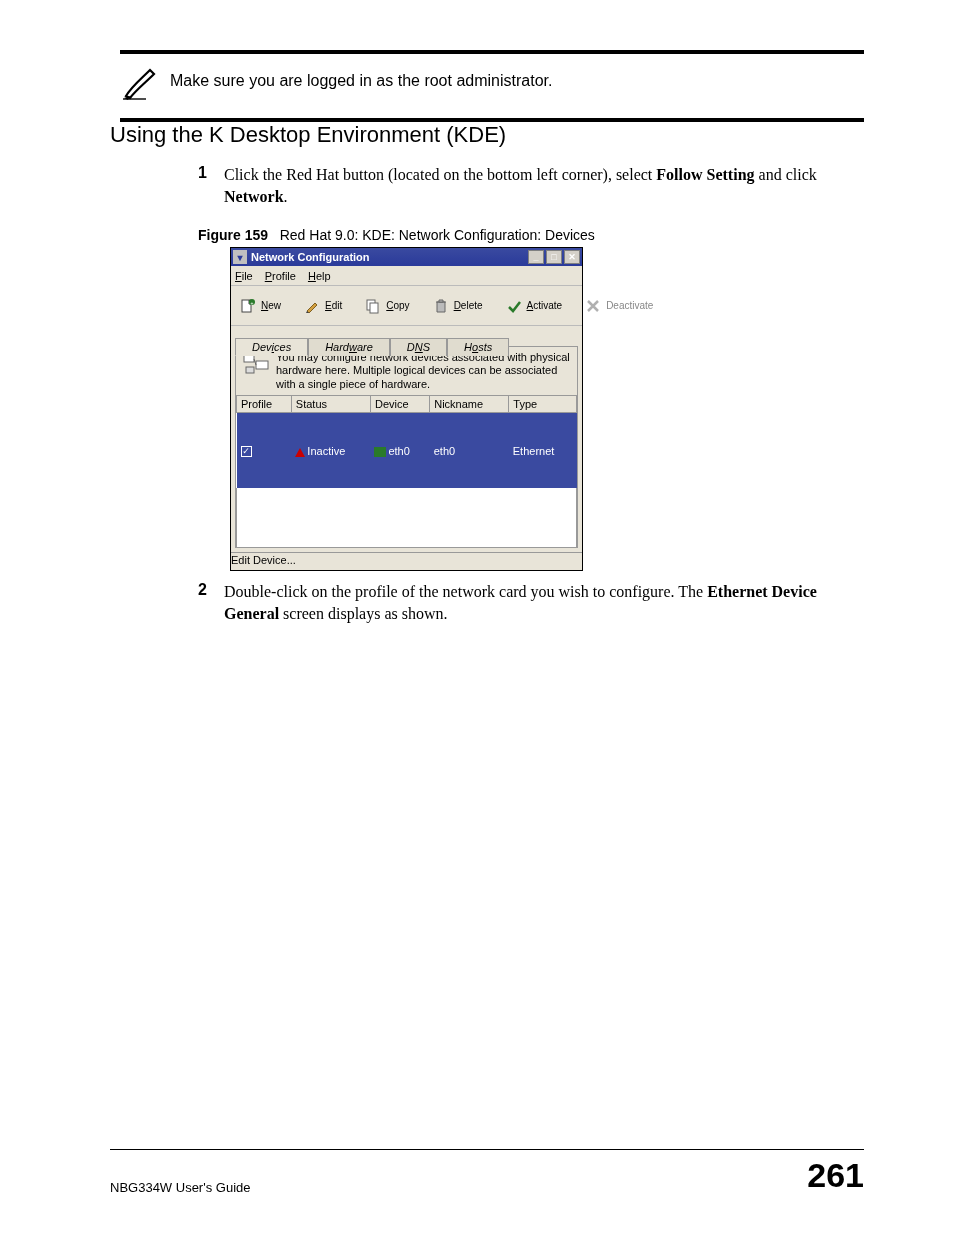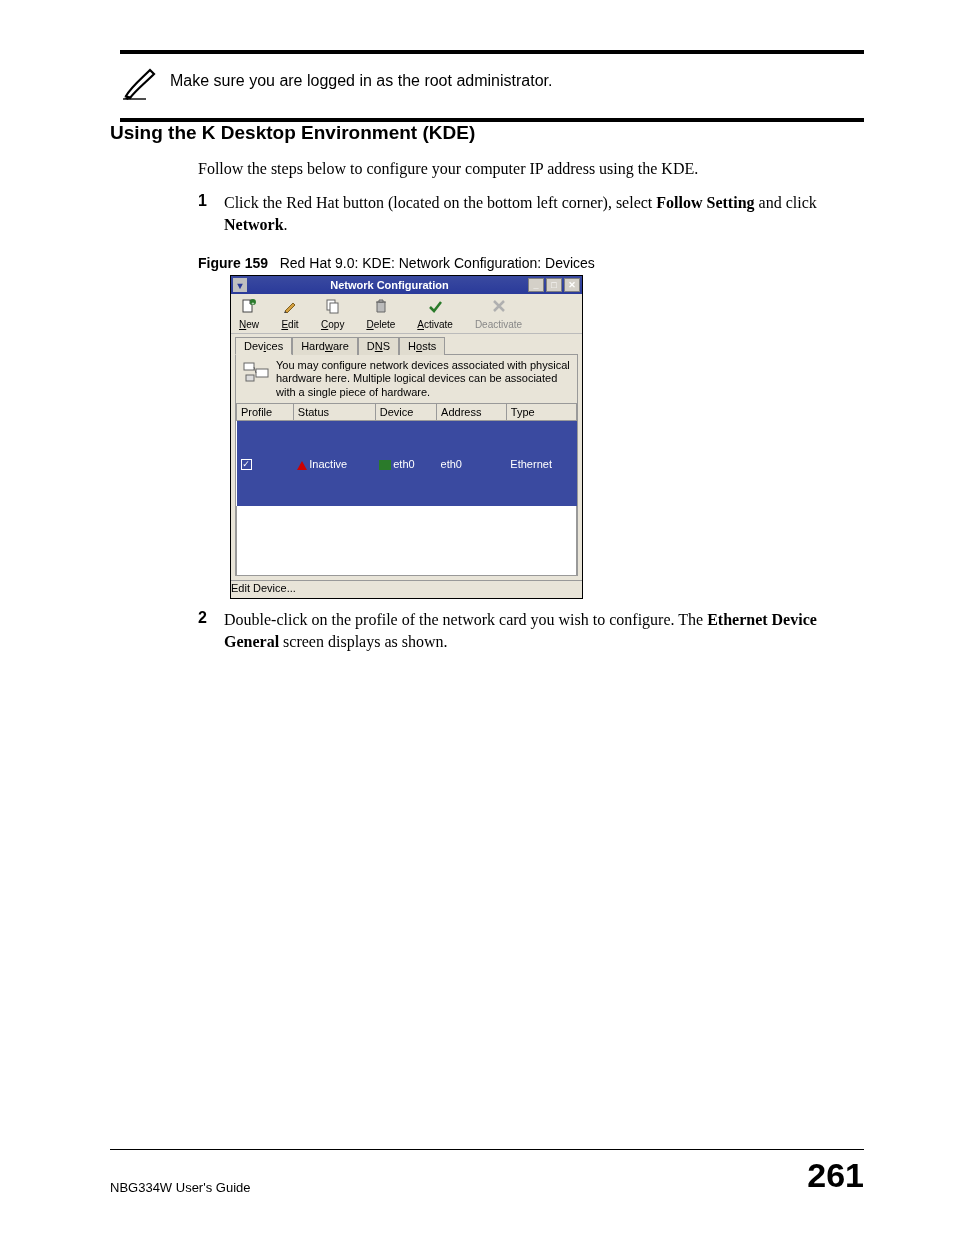--- a/index.html
+++ b/index.html
@@ -39,22 +39,22 @@
   }
   .note-icon svg { width: 40px; height: 36px; }
   .note-text {
     font-family: Arial, Helvetica, sans-serif;
     font-size: 16px;
     padding-top: 6px;
   }
 
   .section-heading {
     font-family: Arial, Helvetica, sans-serif;
-    font-weight: bold;
-    font-size: 19px;
+    font-weight: normal;
+    font-size: 22px;
     margin-bottom: 16px;
   }
 
   .body-indent {
     margin-left: 88px;
   }
   .follow-steps {
     font-size: 16px;
     margin-bottom: 14px;
   }
@@ -112,21 +112,21 @@
   }
   .titlebar .sysicon {
     width: 14px; height: 14px;
     background: #c0c0c0;
     margin-right: 4px;
     display: inline-flex;
     align-items: center; justify-content: center;
     font-size: 10px;
     color: #2a3a9a;
   }
-  .titlebar .title-text { flex: 1; text-align: center; }
+  .titlebar .title-text { flex: 1; }
   .winbtns { display: flex; gap: 2px; }
   .winbtn {
     width: 16px; height: 14px;
     background: #d4d0c8;
     border: 1px solid #808080;
     font-size: 9px;
     line-height: 12px;
     text-align: center;
   }
 
@@ -144,44 +144,45 @@
     height: 40px;
     display: flex;
     align-items: center;
     padding: 2px 6px;
     gap: 18px;
     border-bottom: 1px solid #bbb;
     background: #e8e4d8;
   }
   .toolbtn {
     display: flex;
-    flex-direction: column;
+    flex-direction: row;
     align-items: center;
     font-size: 10px;
     gap: 4px;
     padding: 0 2px;
   }
   .toolbtn u { text-decoration: underline; }
   .toolbtn .ticon { width: 18px; height: 18px; display:flex; align-items:center; justify-content:center; }
   .ticon svg { width: 16px; height: 16px; }
   .disabled { color: #888; }
 
   .tabs {
     display: flex;
     padding: 2px 4px 0 4px;
     gap: 0;
   }
   .tab {
-    padding: 2px 8px;
+    padding: 2px 16px;
     border: 1px solid #999;
     border-bottom: none;
     background: #e0dccf;
     font-size: 11px;
     position: relative;
-    top: 1px;
+    top: 10px;
+    font-style: italic;
   }
   .tab.active {
     background: #e8e4d8;
     border-bottom: 1px solid #e8e4d8;
     z-index: 2;
   }
   .tab u { text-decoration: underline; }
 
   .tabpanel {
     border: 1px solid #999;
@@ -304,21 +305,20 @@
         <path d="M6 30 C 12 20, 20 14, 30 4 L 34 8 C 24 18, 16 24, 10 32 Z" fill="none" stroke="#000" stroke-width="2.2"></path>
         <path d="M4 32 L 10 30 L 8 34 Z" fill="#000"></path>
         <path d="M3 33 L 26 33" stroke="#000" stroke-width="1.4"></path>
       </svg>
     </div>
     <div class="note-text">Make sure you are logged in as the root administrator.</div>
   </div>
 
   <div class="section-heading">Using the K Desktop Environment (KDE)</div>
 
-  <div class="body-indent follow-steps">Follow the steps below to configure your computer IP address using the KDE.</div>
 
   <ol class="steps">
     <li>
       <span class="num">1</span>
       <span class="step-body">
         <span>Click the Red Hat button (located on the bottom left corner), select </span><b>Follow Setting</b><span> and click </span><b>Network</b><span>.</span>
       </span>
     </li>
   </ol>
 
@@ -330,20 +330,25 @@
     <div class="titlebar">
       <span class="sysicon">▾</span>
       <span class="title-text">Network Configuration</span>
       <div class="winbtns">
         <div class="winbtn">_</div>
         <div class="winbtn">□</div>
         <div class="winbtn">✕</div>
       </div>
     </div>
 
+    <div class="menubar">
+      <span><u>F</u>ile</span>
+      <span><u>P</u>rofile</span>
+      <span><u>H</u>elp</span>
+    </div>
 
     <div class="toolbar">
       <div class="toolbtn">
         <span class="ticon">
           <svg viewBox="0 0 16 16">
               <rect x="2" y="2" width="9" height="12" fill="#fff" stroke="#444"></rect>
               <path d="M9 2 L 13 6 L 9 6 Z" fill="#ccc" stroke="#444"></path>
               <circle cx="12" cy="4" r="3" fill="#2a7a2a"></circle>
               <text x="12" y="7" font-size="5" text-anchor="middle" fill="#fff">+</text>
             </svg>
@@ -415,21 +420,21 @@
         </div>
         <div class="info-text">You may configure network devices associated with physical hardware here.  Multiple logical devices can be associated with a single piece of hardware.</div>
       </div>
 
       <table class="grid">
         <thead>
           <tr>
             <th>Profile</th>
             <th>Status</th>
             <th>Device</th>
-            <th>Address</th>
+            <th>Nickname</th>
             <th>Type</th>
           </tr>
         </thead>
         <tbody>
           <tr class="selected">
             <td><span class="chk">✓</span></td>
             <td><span class="status-icon"><span class="dot-red"></span></span><span>Inactive</span></td>
             <td><span class="eth-icon"></span><span>eth0</span></td>
             <td>eth0</td>
             <td>Ethernet</td>

